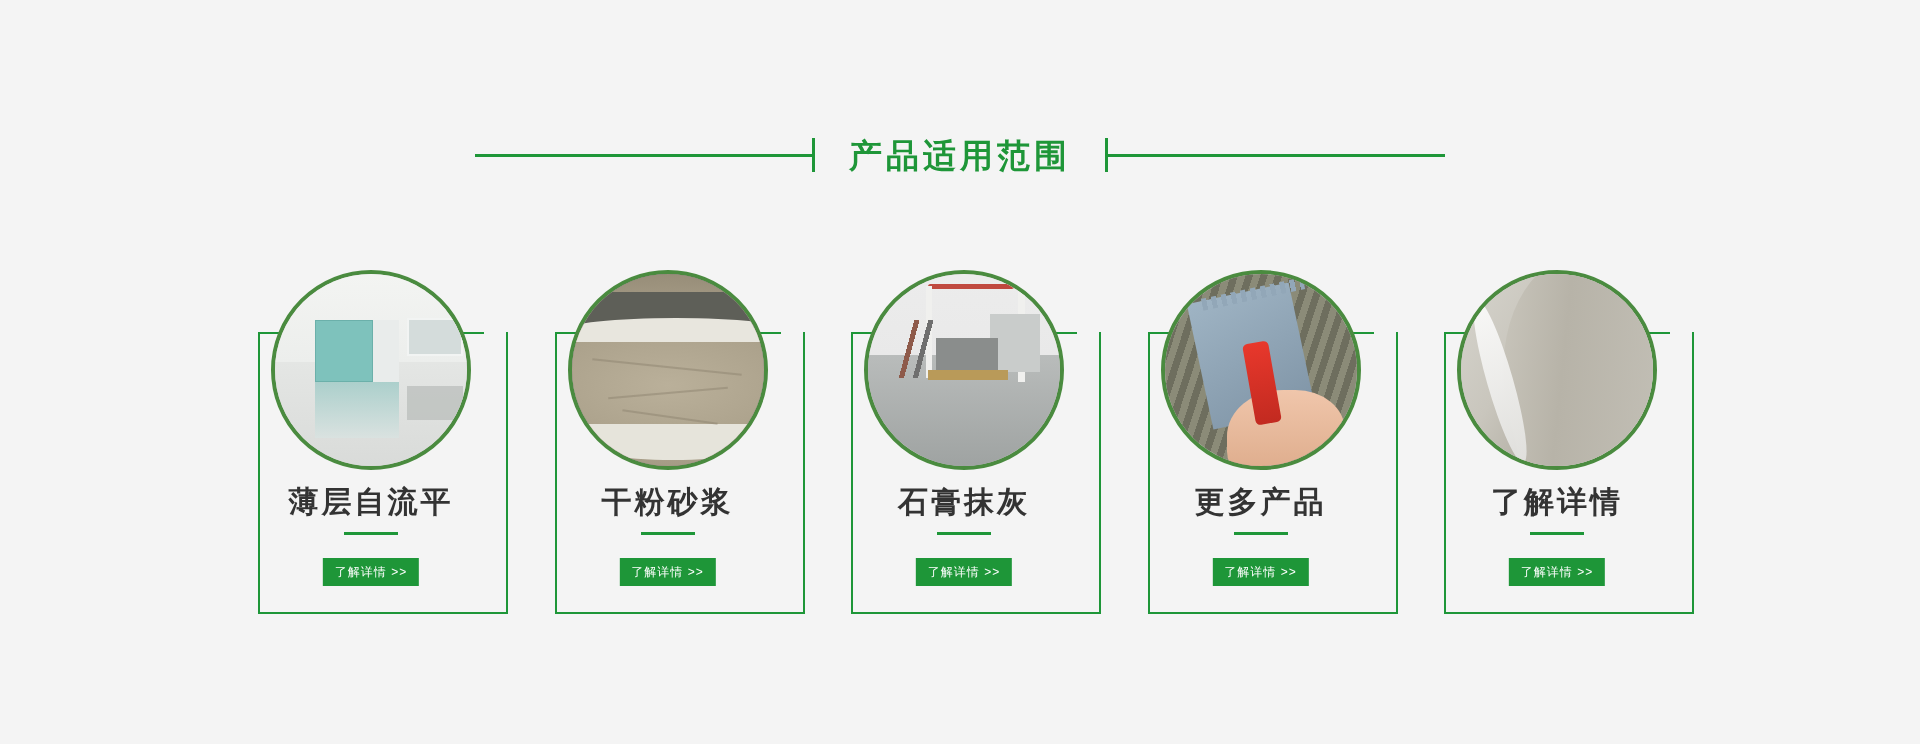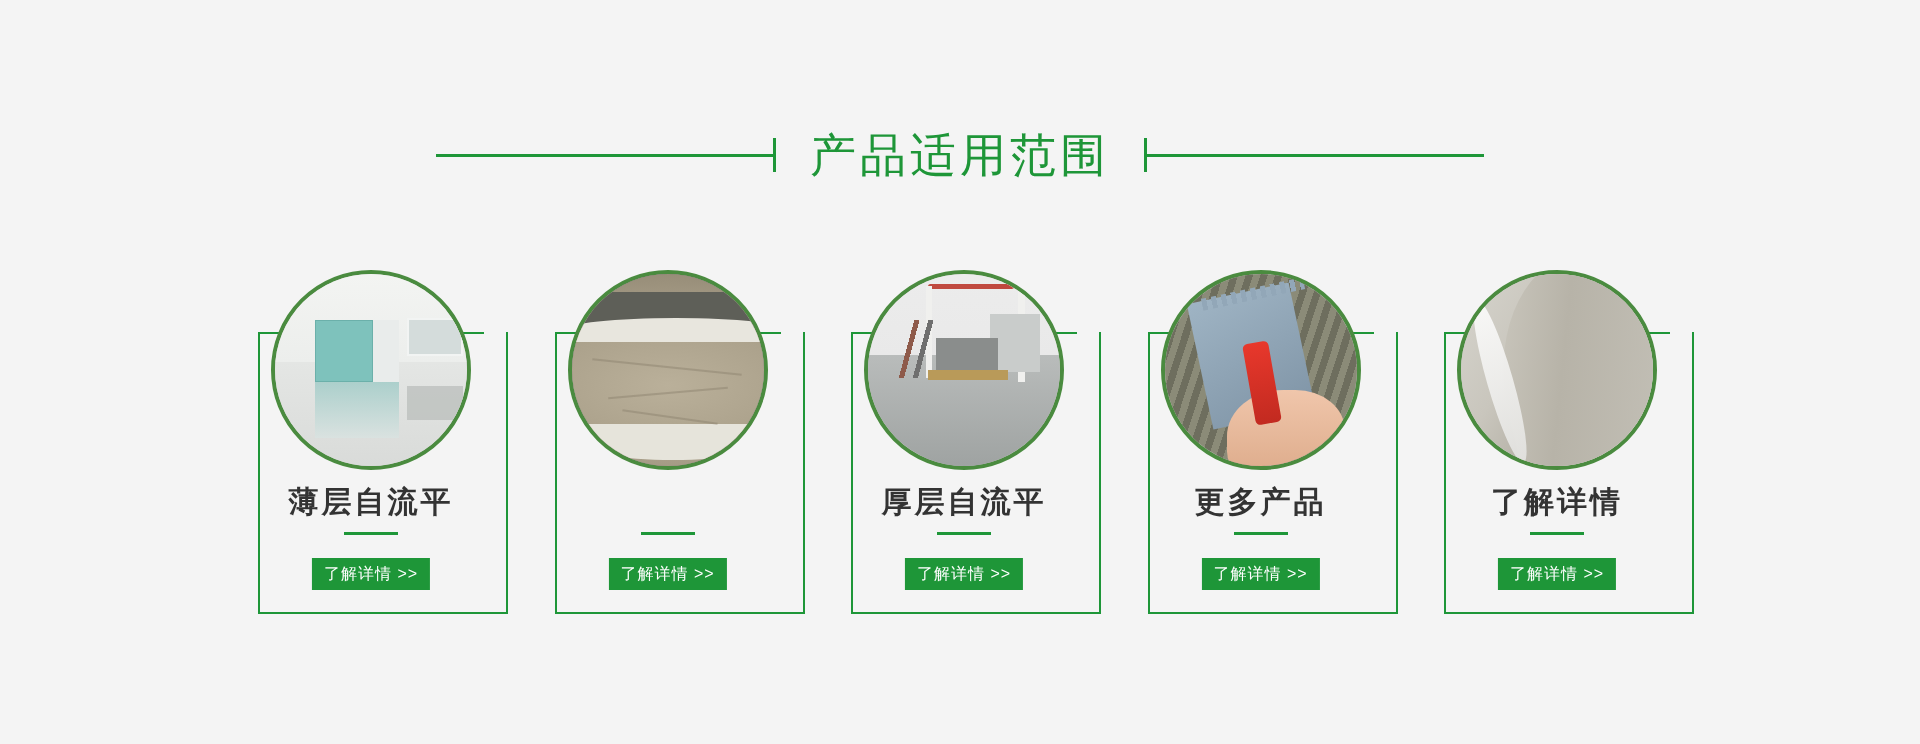--- a/index.html
+++ b/index.html
@@ -29,21 +29,21 @@
     display:flex; align-items:center; justify-content:center;
   }
   .rule {
     position:relative; height:34px; width:340px;
     display:flex; align-items:center;
   }
   .rule .bar { height:3px; background:#1e9638; flex:1; }
   .rule .tick { width:3px; height:34px; background:#1e9638; }
   .rule.left .bar { margin-left:0; }
   .title-text {
-    font-size:46px; font-weight:normal; color:#1e9638;
+    font-size:33px; font-weight:bold; color:#1e9638;
     letter-spacing:4px;
     padding:0 34px;
     line-height:1;
     white-space:nowrap;
   }
 
   
   .cards {
     position:absolute; left:258px; top:270px;
     width:1412px; height:350px;
@@ -85,21 +85,21 @@
   }
   .divider {
     position:absolute; left:50%; top:262px;
     transform:translateX(-50%);
     width:54px; height:3px; background:#1e9638;
   }
   .more-btn {
     position:absolute; left:50%; top:288px;
     transform:translateX(-50%);
     background:#1e9638; color:#ffffff;
-    font-size:16px; line-height:1;
+    font-size:12px; line-height:1;
     padding:8px 12px;
     white-space:nowrap;
     letter-spacing:1px;
     cursor:pointer;
     border:none;
     font-family:"Liberation Sans","DejaVu Sans",sans-serif;
   }
 
   
   .art-floor-room {
@@ -266,40 +266,41 @@
       <div class="thumb">
         <div class="art art-sand">
           <div class="bagtop"></div>
           <div class="lip"></div>
           <div class="lipb"></div>
           <div class="crack" style="left:20px;top:92px;width:150px;transform:rotate(6deg);"></div>
           <div class="crack" style="left:36px;top:118px;width:120px;transform:rotate(-5deg);"></div>
           <div class="crack" style="left:50px;top:142px;width:96px;transform:rotate(8deg);"></div>
         </div>
       </div>
+      <div class="card-title">干粉砂浆</div>
       <div class="divider"></div>
       <button class="more-btn">了解详情 &gt;&gt;</button>
     </div>
 
     <div class="card">
       <div class="frame"></div>
       <div class="frame-top-left"></div>
       <div class="frame-top-right"></div>
       <div class="thumb">
         <div class="art art-warehouse">
           <div class="redbar"></div>
           <div class="beam" style="left:58px;top:12px;width:6px;height:92px;"></div>
           <div class="beam" style="left:150px;top:12px;width:7px;height:96px;"></div>
           <div class="door"></div>
           <div class="stair"></div>
           <div class="mach"></div>
           <div class="pallet"></div>
         </div>
       </div>
-      <div class="card-title">厚层自流平</div>
+      <div class="card-title">石膏抹灰</div>
       <div class="divider"></div>
       <button class="more-btn">了解详情 &gt;&gt;</button>
     </div>
 
     <div class="card">
       <div class="frame"></div>
       <div class="frame-top-left"></div>
       <div class="frame-top-right"></div>
       <div class="thumb">
         <div class="art art-trowel">

